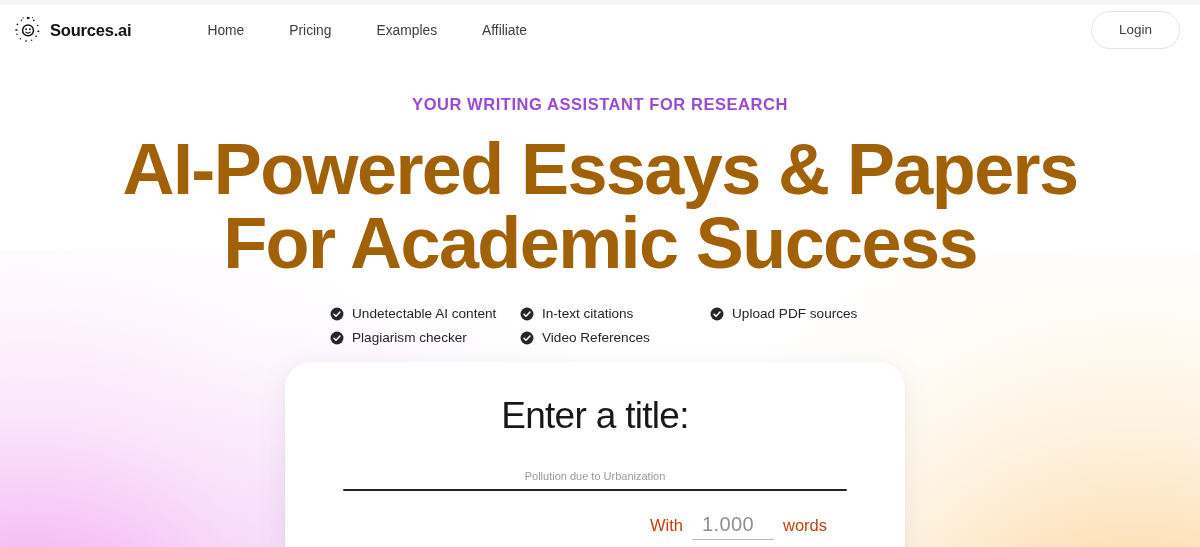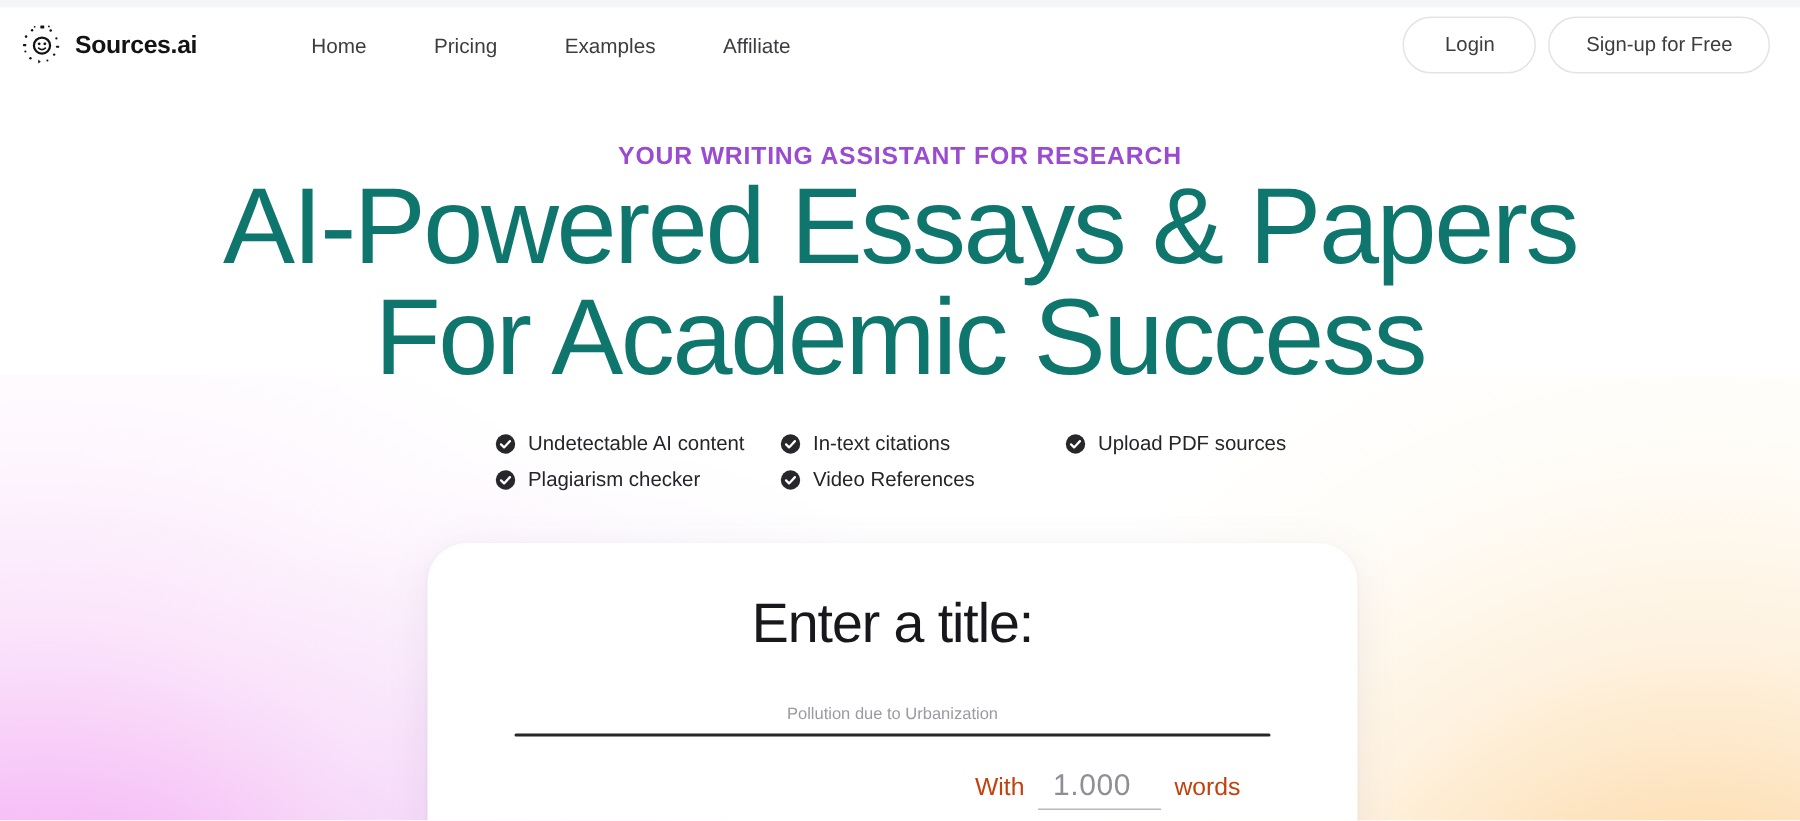--- a/index.html
+++ b/index.html
@@ -149,24 +149,24 @@
   }
   .eyebrow {
     margin-top: 40px;
     font-size: 16.5px;
     font-weight: 700;
     color: #9b4bd0;
     letter-spacing: 0.55px;
     line-height: 1.1;
   }
   .headline {
-    margin-top: 2px;
+    margin-top: 20px;
     font-size: 72px;
-    font-weight: 400;
-    color: #0f766e;
+    font-weight: 700;
+    color: #a16207;
     line-height: 1.02;
     letter-spacing: -1.6px;
   }
   .headline-line { display: block; }
 
   
   .features {
     margin: 26px auto 0;
     width: 540px;
     display: grid;
@@ -309,21 +309,20 @@
 
   <nav class="nav">
     <a class="nav-link">Home</a>
     <a class="nav-link">Pricing</a>
     <a class="nav-link">Examples</a>
     <a class="nav-link">Affiliate</a>
   </nav>
 
   <div class="header-actions">
     <button class="btn-pill btn-login">Login</button>
-    <button class="btn-pill btn-signup">Sign-up for Free</button>
   </div>
 </div>
 
 <div class="hero">
 
   <div class="eyebrow">YOUR WRITING ASSISTANT FOR RESEARCH</div>
 
   <h1 class="headline">
     <span class="headline-line">AI-Powered Essays &amp; Papers</span>
     <span class="headline-line">For Academic Success</span>

